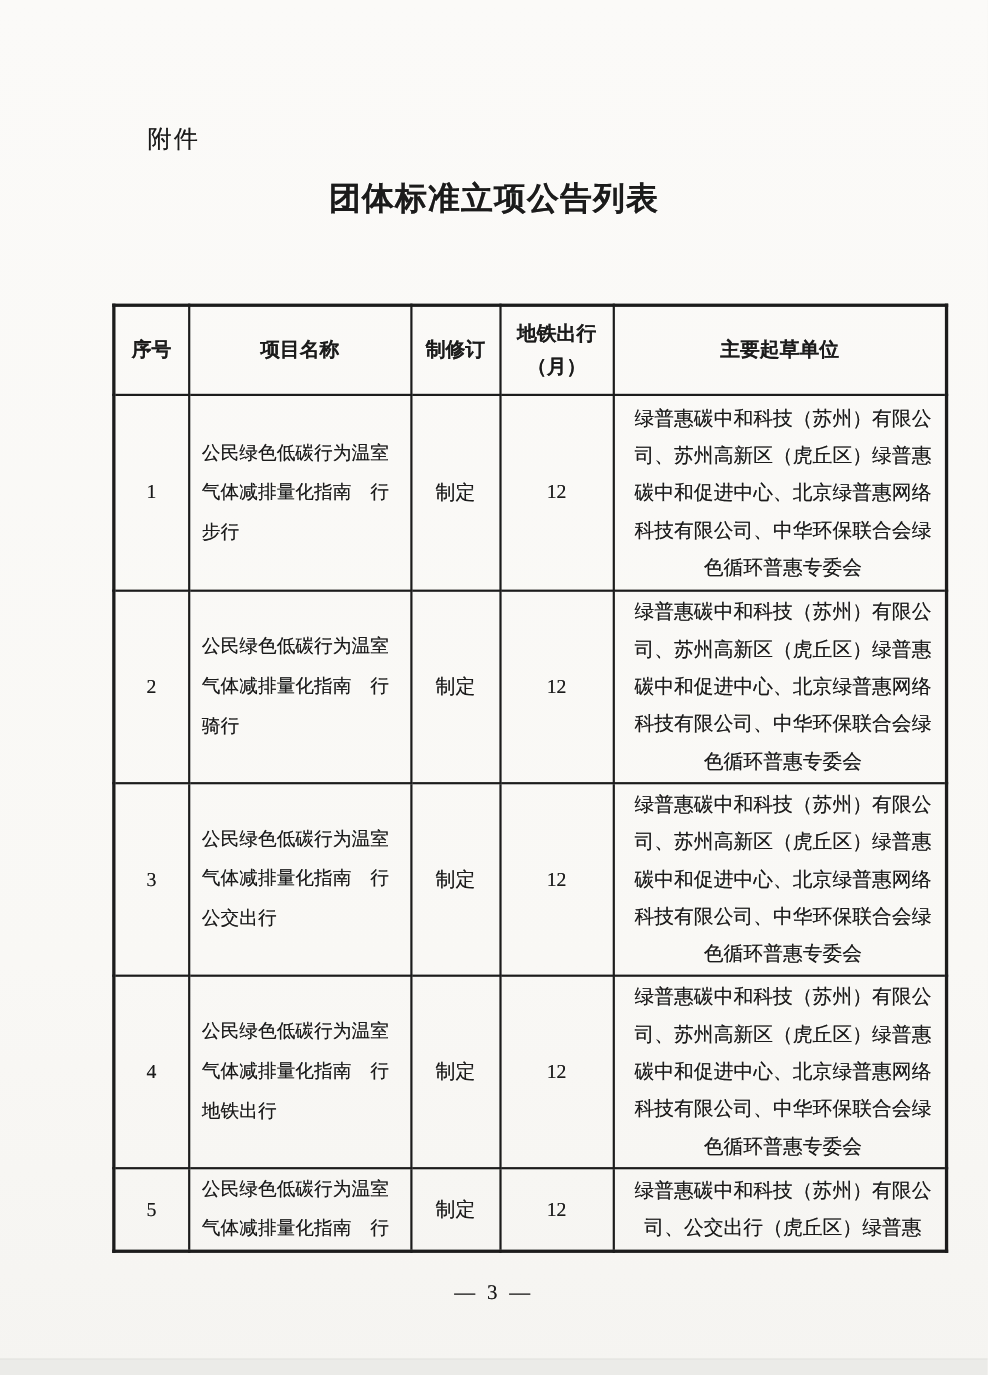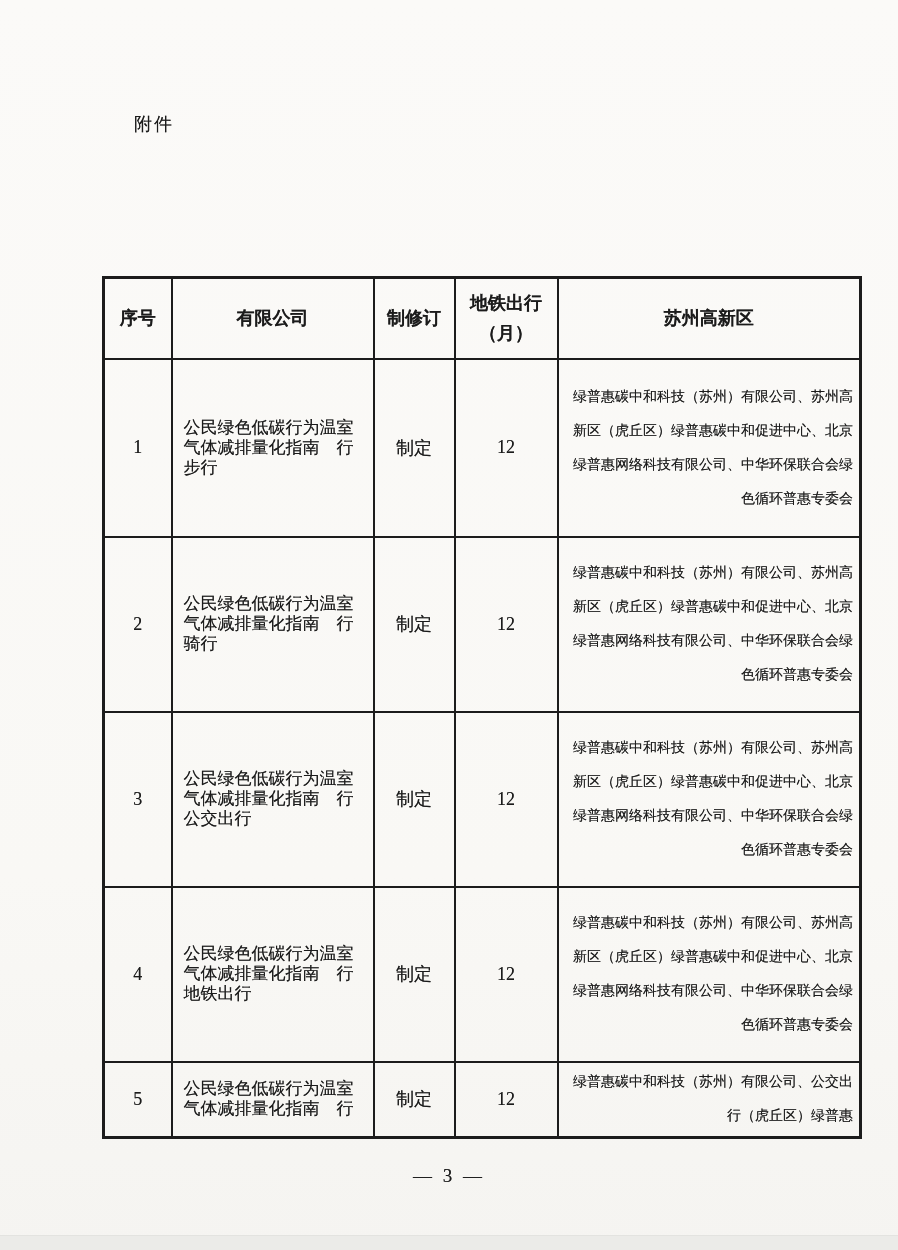--- a/index.html
+++ b/index.html
@@ -16,21 +16,21 @@
     overflow: hidden;
     background: linear-gradient(180deg, #fbfaf8 0%, #f9f8f5 70%, #f5f4f1 100%);
     font-family: "Liberation Serif", "DejaVu Serif", serif;
     color: #1b1b1b;
     text-shadow: 0 0 0.6px rgba(35,35,35,0.65);
   }
   .attachment {
     position: absolute;
     left: 134px;
     top: 112px;
-    font-size: 18px;
+    font-size: 22px;
     letter-spacing: 2px;
   }
   .doc-title {
     position: absolute;
     left: 0;
     right: 0;
     top: 161px;
     margin: 0;
     text-align: center;
     font-size: 29px;
@@ -64,32 +64,32 @@
     text-align: center;
     white-space: pre-line;
     line-height: 30px;
   }
   td.cell-no, td.cell-type, td.cell-period {
     text-align: center;
     font-size: 18px;
   }
   td.cell-name {
     font-size: 17px;
-    line-height: 20px;
+    line-height: 36px;
     padding-left: 11px;
     padding-right: 7px;
     white-space: pre-line;
     text-align: left;
   }
   td.cell-units {
-    font-size: 14px;
+    font-size: 18px;
     line-height: 34px;
     padding-left: 12px;
     padding-right: 6px;
-    text-align: right;
+    text-align: center;
   }
   .page-footer {
     position: absolute;
     left: 0;
     right: 0;
     top: 1165px;
     text-align: center;
     font-size: 19px;
     letter-spacing: 3px;
   }
@@ -103,37 +103,38 @@
     border-top: 1px solid #e3e3e0;
   }
 </style>
 </head>
 <body>
 
 <div class="page">
 
   <div class="attachment">附件</div>
 
+  <h1 class="doc-title">团体标准立项公告列表</h1>
 
   <table class="std-table">
     <colgroup>
       <col style="width:68px">
       <col style="width:202px">
       <col style="width:81px">
       <col style="width:103px">
       <col style="width:303px">
     </colgroup>
     <thead>
       <tr>
         <th>序号</th>
-        <th>有限公司</th>
+        <th>项目名称</th>
         <th>制修订</th>
         <th>地铁出行
 （月）</th>
-        <th>苏州高新区</th>
+        <th>主要起草单位</th>
       </tr>
     </thead>
     <tbody>
       <tr class="r0">
         <td class="cell-no">1</td>
         <td class="cell-name">公民绿色低碳行为温室
 气体减排量化指南　行
 步行</td>
         <td class="cell-type">制定</td>
         <td class="cell-period">12</td>

